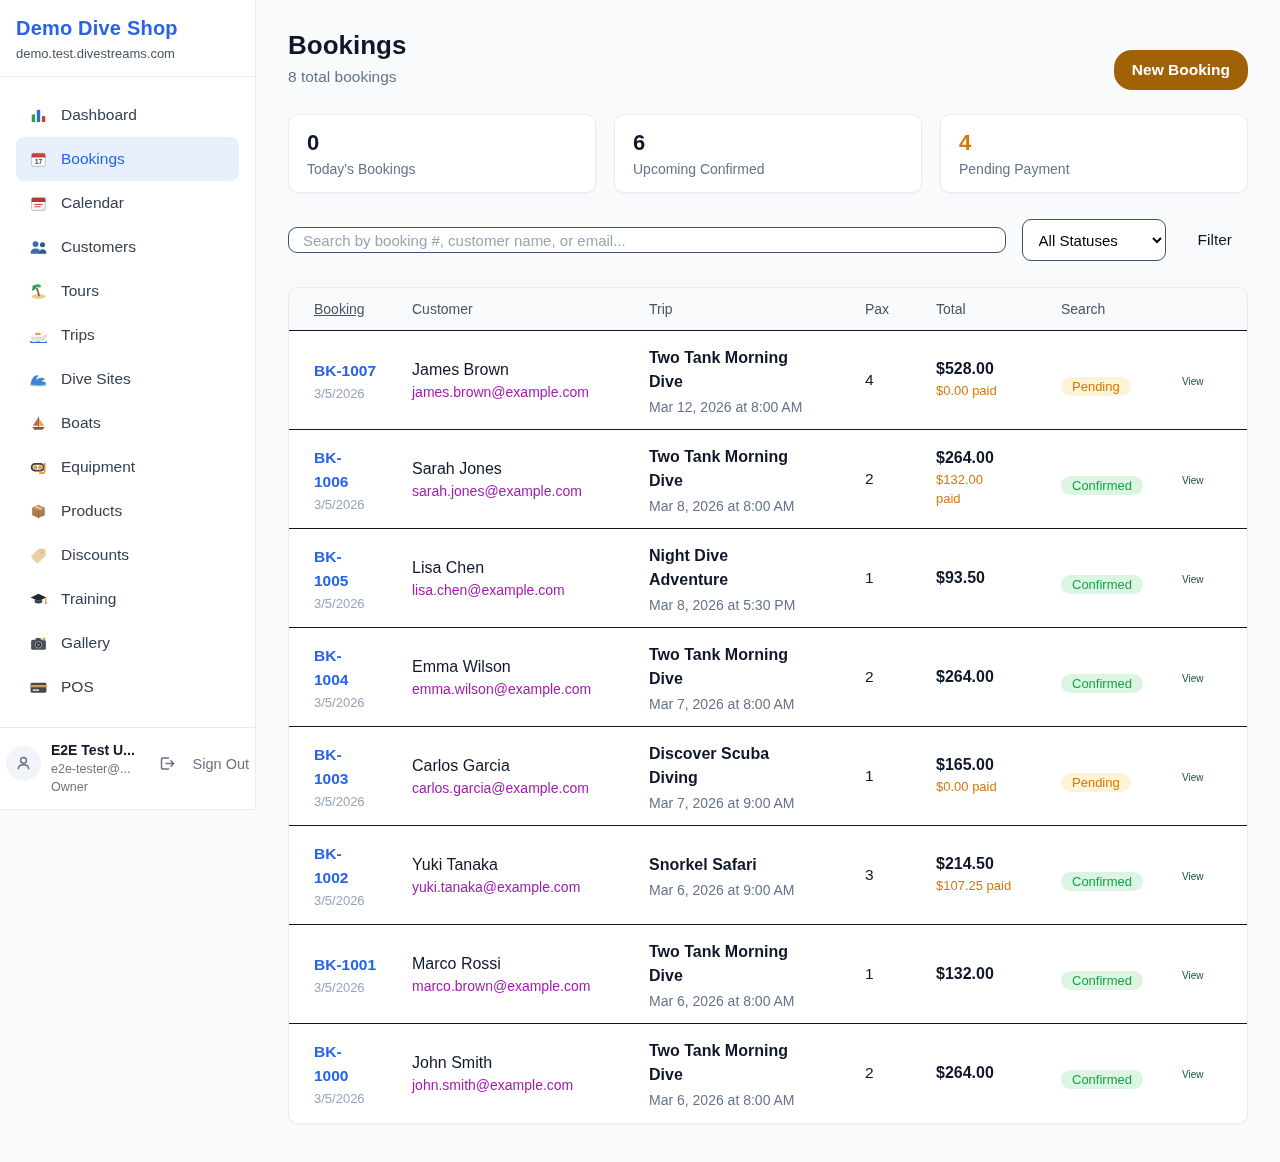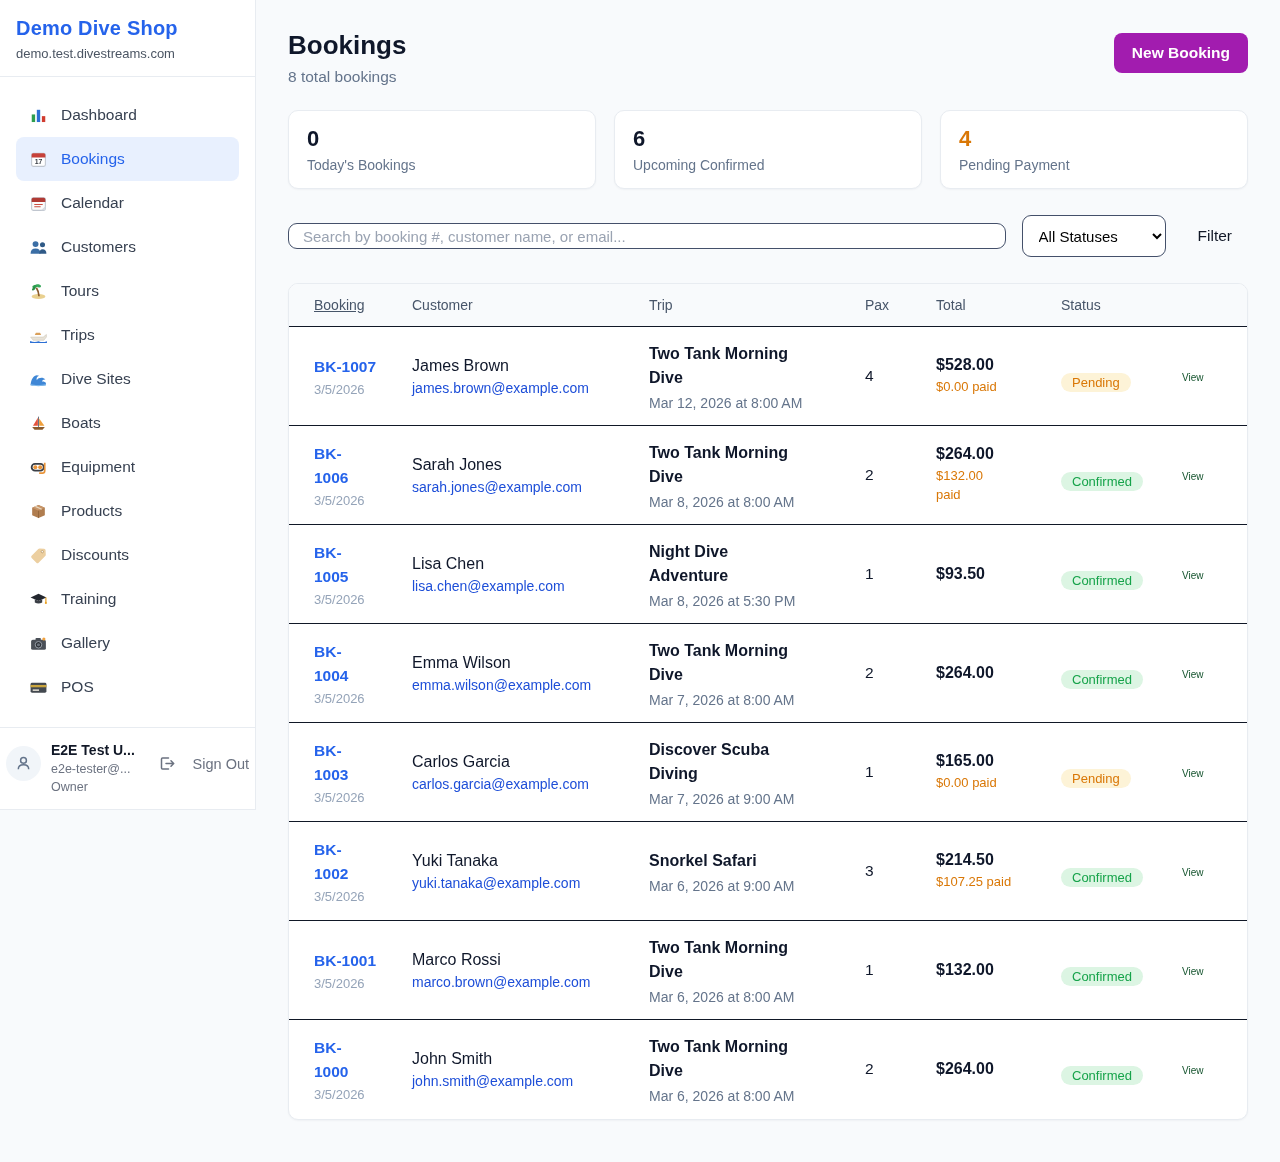--- a/index.html
+++ b/index.html
@@ -44,23 +44,23 @@
     margin-left: auto; display: flex; align-items: center; gap: 18px;
     color: #6b7280; font-size: 14.5px; cursor: pointer; margin-top: 14px; white-space: nowrap;
   }
 
   
   .main { flex: 1; padding: 30px 32px 30px; min-width: 0; }
   .page-head { display: flex; justify-content: space-between; align-items: flex-start; margin-bottom: 24px; }
   .page-title { font-size: 26px; font-weight: 700; color: #0f172a; }
   .page-sub { margin-top: 7px; font-size: 15.5px; color: #64748b; }
   .btn-primary {
-    background: #a21caf; color: #fff; border: none; border-radius: 8px;
+    background: #a16207; color: #fff; border: none; border-radius: 18px;
     font-size: 15.5px; font-weight: 600; padding: 11px 18px; cursor: pointer;
-    font-family: inherit; margin-top: 3px;
+    font-family: inherit; margin-top: 20px;
   }
 
   .stats { display: flex; gap: 18px; margin-bottom: 26px; }
   .stat-card {
     flex: 1; background: #fff; border: 1px solid #e8ecf1; border-radius: 10px;
     padding: 15px 18px; box-shadow: 0 1px 2px rgba(16,24,40,.04);
   }
   .stat-value { font-size: 22px; font-weight: 700; color: #0f172a; }
   .stat-label { margin-top: 5px; font-size: 14px; color: #64748b; }
 
@@ -88,21 +88,21 @@
   }
   thead th:first-child { padding-left: 25px; text-decoration: underline; }
   tbody td { padding: 14px 12px; vertical-align: middle; height: 99px; }
   tbody td:first-child { padding-left: 25px; }
   tbody tr + tr td { border-top: 1px solid #111827; }
 
   .bk-id { color: #2563eb; font-weight: 600; font-size: 15.5px; line-height: 1.55; text-decoration: none; display: inline-block; cursor: pointer; }
   .bk-id.wrapped { max-width: 56px; }
   .bk-date { color: #94a3b8; font-size: 13px; margin-top: 3px; }
   .cust-name { font-size: 16px; font-weight: 500; color: #0f172a; }
-  .cust-email { font-size: 14px; color: #1d4ed8; margin-top: 5px; }
+  .cust-email { font-size: 14px; color: #a21caf; margin-top: 5px; }
   .trip-name { font-size: 16px; font-weight: 600; color: #0f172a; max-width: 156px; line-height: 1.5; }
   .trip-date { font-size: 14px; color: #64748b; margin-top: 5px; }
   .pax-val { font-size: 15.5px; color: #0f172a; }
   .total-val { font-size: 16px; font-weight: 700; color: #0f172a; }
   .paid-val { font-size: 13px; color: #d97706; margin-top: 4px; line-height: 1.45; }
   .paid-val.wrapped { max-width: 56px; }
   .badge {
     display: inline-block; padding: 2px 11px; border-radius: 999px;
     font-size: 13px; font-weight: 500; white-space: nowrap; margin-top: 12px;
   }
@@ -338,21 +338,21 @@
             <col style="width:121px">
             <col>
         </colgroup>
         <thead>
           <tr id="head-row">
               <th>Booking</th>
               <th>Customer</th>
               <th>Trip</th>
               <th>Pax</th>
               <th>Total</th>
-              <th>Status</th>
+              <th>Search</th>
               <th></th>
             </tr>
         </thead>
         <tbody id="table-body">
             <tr>
     <td>
       <a class="bk-id">BK-1007</a>
       <div class="bk-date">3/5/2026</div>
     </td>
     <td>

